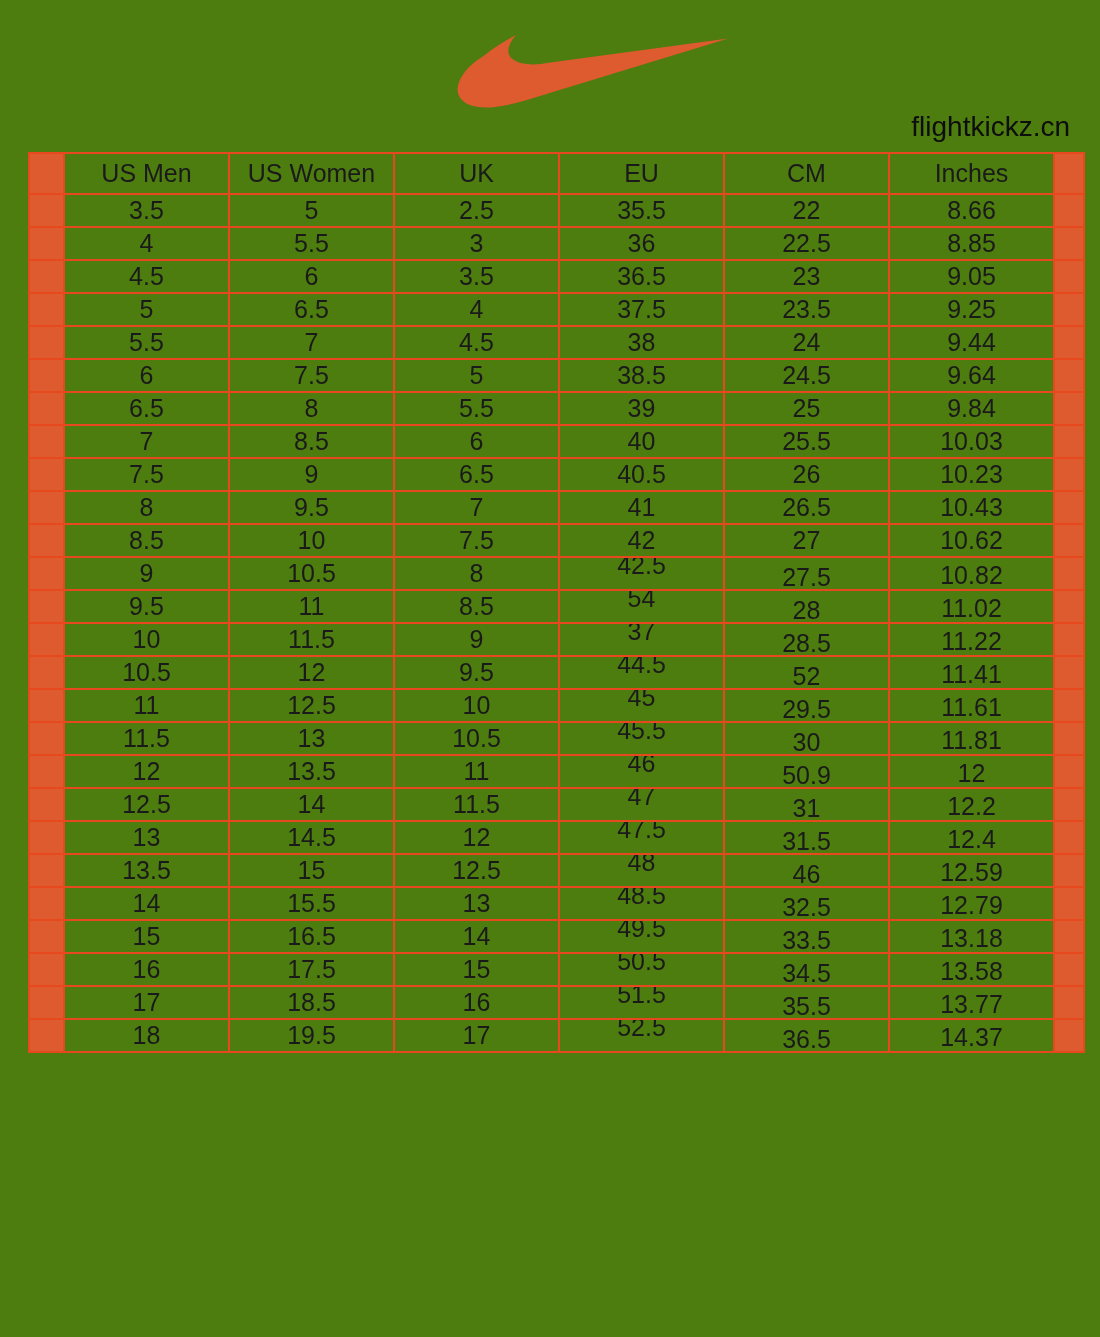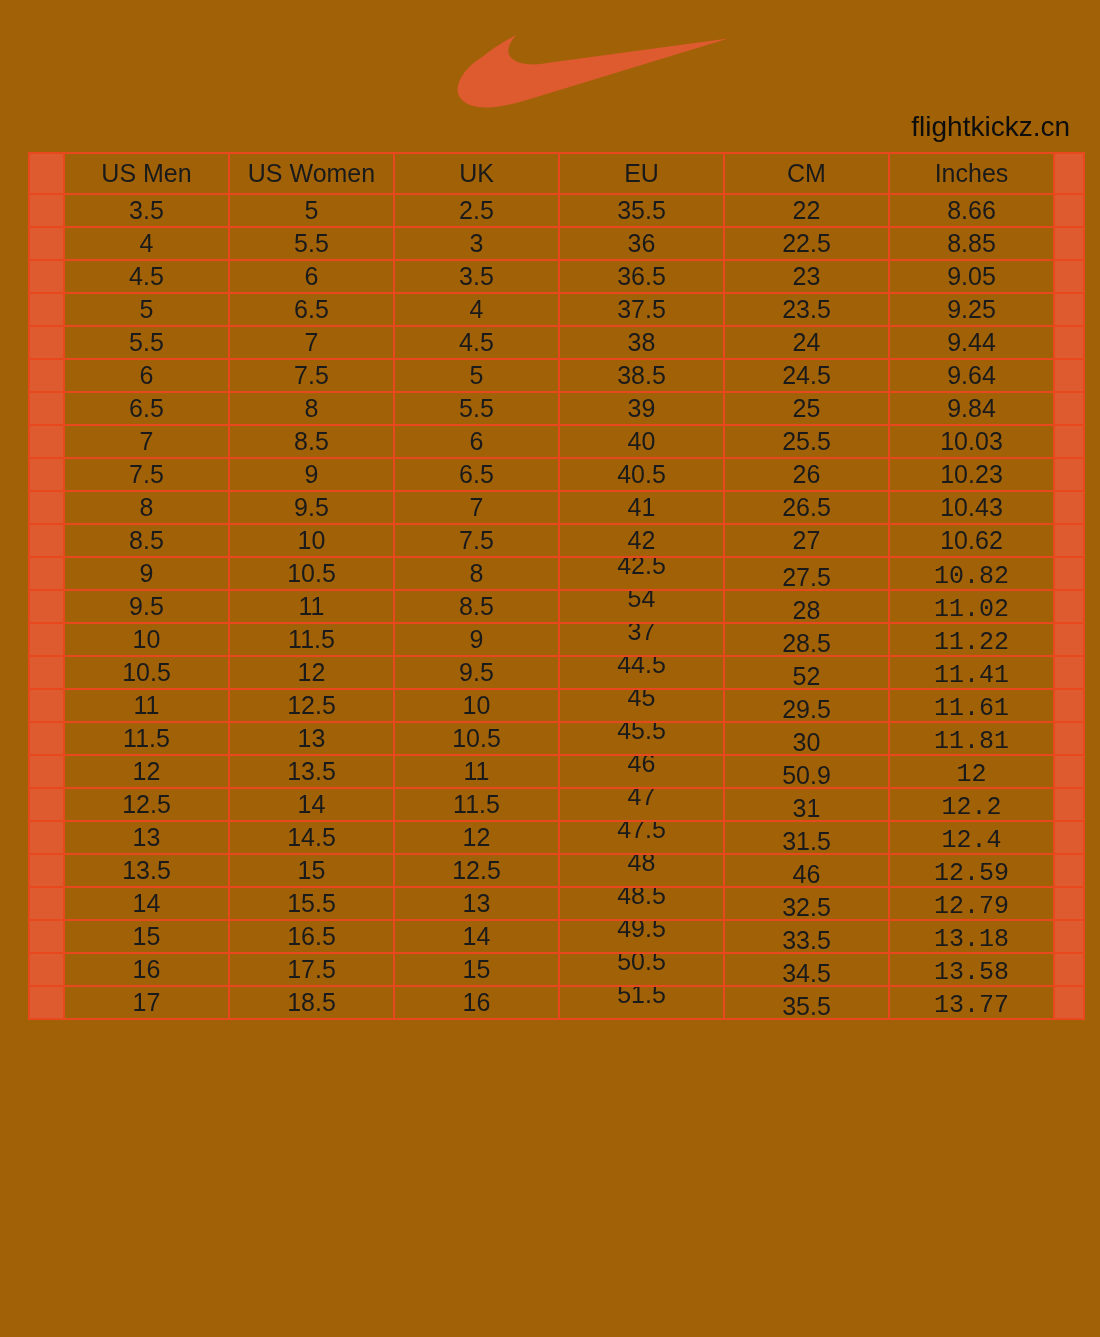--- a/index.html
+++ b/index.html
@@ -5,21 +5,21 @@
   :root{
     --orange: #DD5B2E;
     --border: #E8481D;
     --text: #1A1A1A;
   }
   html,body{margin:0;padding:0;background:#ffffff;}
   .page{
     position:relative;
     width:1100px;
     height:1337px;
-    background:#a16207;
+    background:#4d7c0f;
     font-family:"Liberation Sans", sans-serif;
     overflow:hidden;
   }
   .logo{
     position:absolute;
     left:453px;
     top:27px;
     width:277px;
     height:92px;
   }
@@ -54,21 +54,21 @@
   }
   .size-table thead tr{height:41px;}
   .size-table tbody tr{height:33px;}
   .size-table .bar{
     background:var(--orange);
   }
   .size-table td span,
   .size-table th span{display:inline-block;}
   .size-table td.nudge-up span{transform:translateY(-8px);}
   .size-table td.nudge-down span{transform:translateY(4px);}
-  .size-table td.nudge-down-sm span{transform:translateY(2px);font-family:Liberation Mono, monospace;}
+  .size-table td.nudge-down-sm span{transform:translateY(2px);}
 </style>
 </head>
 <body>
 
 <div class="page">
 
   <div class="logo">
     <svg viewBox="0 0 69 32" preserveAspectRatio="none" xmlns="http://www.w3.org/2000/svg">
       <path fill="#DD5B2E" d="M68.56 4L18.4 25.36Q12.16 28 8.08 28q-4.56 0-6.32-3.36-1.36-2.64.16-6.84T7.68 9.96q3.04-3.44 8-7.2-1.12 1.84-1.52 3.2-1.28 4.16 1.68 6.08 1.44.96 3.92.96 2 0 4.48-.64z"></path>
     </svg>
@@ -343,16 +343,26 @@
         <tr>
           <td class="bar"></td>
           <td><span>17</span></td>
           <td><span>18.5</span></td>
           <td><span>16</span></td>
           <td class="nudge-up"><span>51.5</span></td>
           <td class="nudge-down"><span>35.5</span></td>
           <td class="nudge-down-sm"><span>13.77</span></td>
           <td class="bar"></td>
         </tr>
+        <tr>
+          <td class="bar"></td>
+          <td><span>18</span></td>
+          <td><span>19.5</span></td>
+          <td><span>17</span></td>
+          <td class="nudge-up"><span>52.5</span></td>
+          <td class="nudge-down"><span>36.5</span></td>
+          <td class="nudge-down-sm"><span>14.37</span></td>
+          <td class="bar"></td>
+        </tr>
       </tbody>
   </table>
 
 </div>
 
 </body></html>

